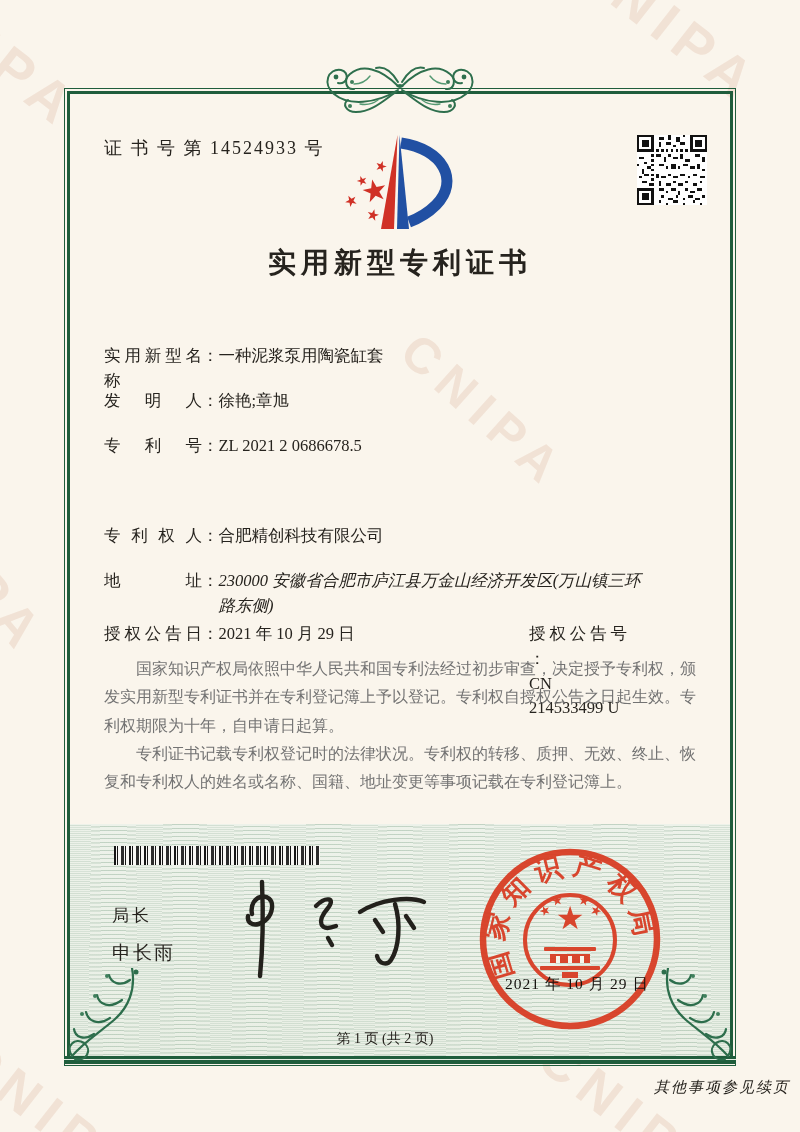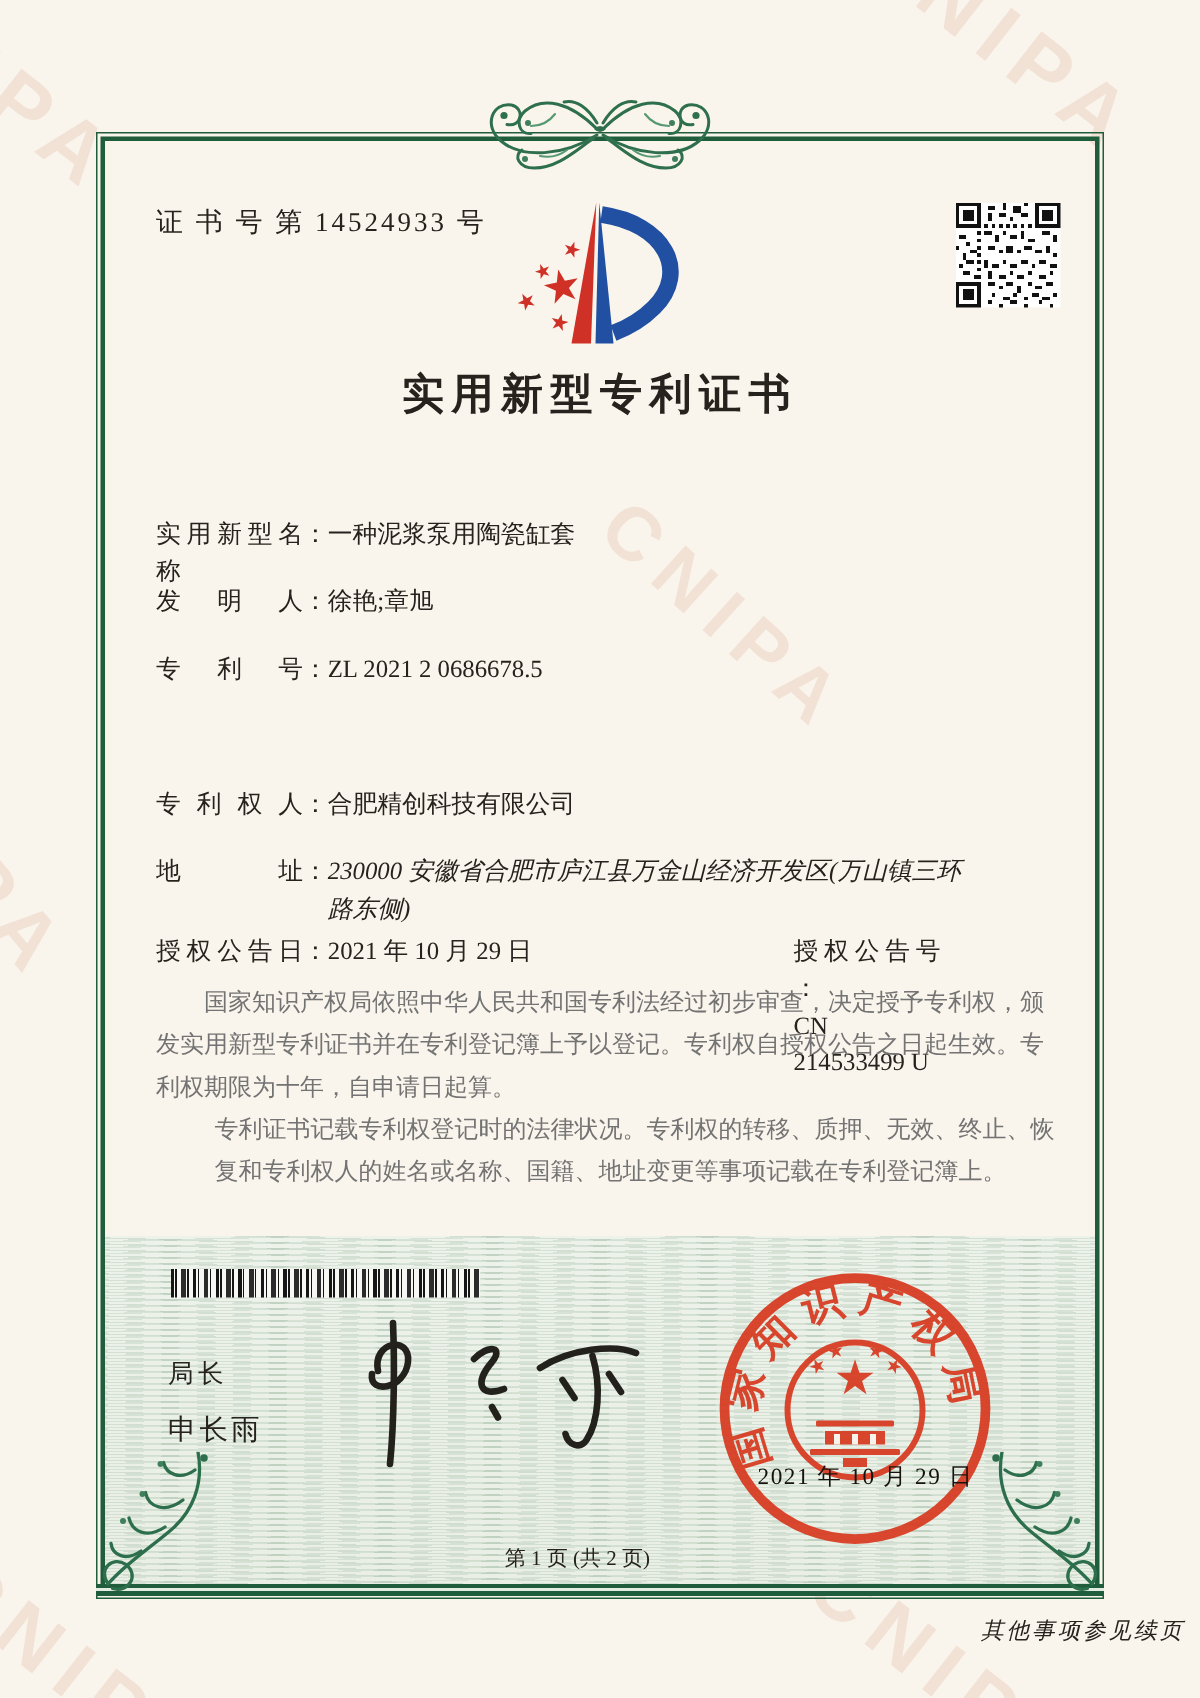--- a/index.html
+++ b/index.html
@@ -252,21 +252,21 @@
   </div>
   <div class="field-row" style="top:569px;">
     <span class="field-label">地址</span><span class="field-colon">：</span><span class="field-value" style="width:432px;font-style:italic;">230000 安徽省合肥市庐江县万金山经济开发区(万山镇三环路东侧)</span>
   </div>
   <div class="field-row" style="top:622px;">
     <span class="field-label">授权公告日</span><span class="field-colon">：</span><span class="field-value">2021 年 10 月 29 日</span>
     <span class="grant-pair2"><span class="field-label">授权公告号</span><span class="field-colon">：</span><span class="field-value">CN 214533499 U</span></span>
   </div>
 
   <div class="para" style="top:655px;">国家知识产权局依照中华人民共和国专利法经过初步审查，决定授予专利权，颁发实用新型专利证书并在专利登记簿上予以登记。专利权自授权公告之日起生效。专利权期限为十年，自申请日起算。</div>
-  <div class="para" style="top:740px;text-align:center;">专利证书记载专利权登记时的法律状况。专利权的转移、质押、无效、终止、恢复和专利权人的姓名或名称、国籍、地址变更等事项记载在专利登记簿上。</div>
+  <div class="para" style="top:740px;">专利证书记载专利权登记时的法律状况。专利权的转移、质押、无效、终止、恢复和专利权人的姓名或名称、国籍、地址变更等事项记载在专利登记簿上。</div>
 
   <div class="barcode"></div>
 
   <div class="txt sig-role">局长</div>
   <div class="txt sig-name">申长雨</div>
   <svg class="signature-svg" width="212" height="106" viewBox="0 0 212 106">
     <g stroke="#23211c" stroke-width="4.4" fill="none" stroke-linecap="round" stroke-linejoin="round">
       <path d="M30,38 C26,18 52,14 50,32 C48,50 24,54 26,40"></path>
       <path d="M40,6 C41,30 41,70 38,100"></path>
       <path d="M94,30 C104,20 114,22 106,32 C94,46 98,56 114,50"></path>

